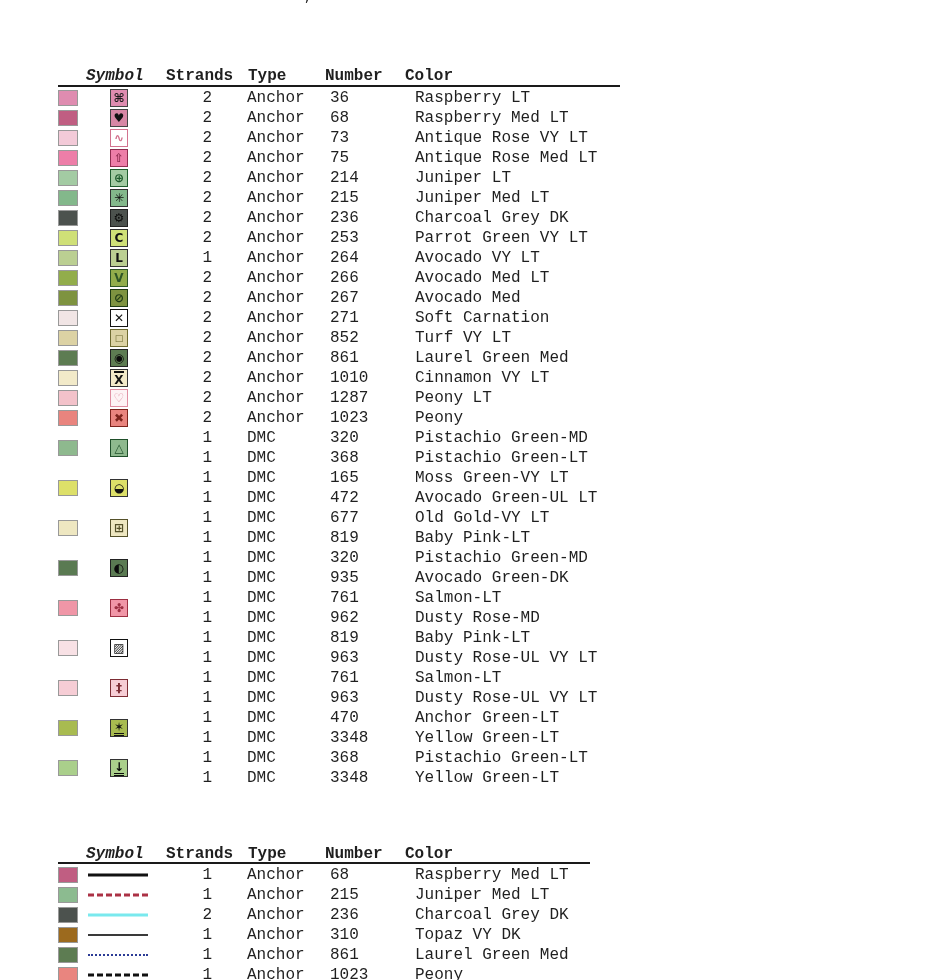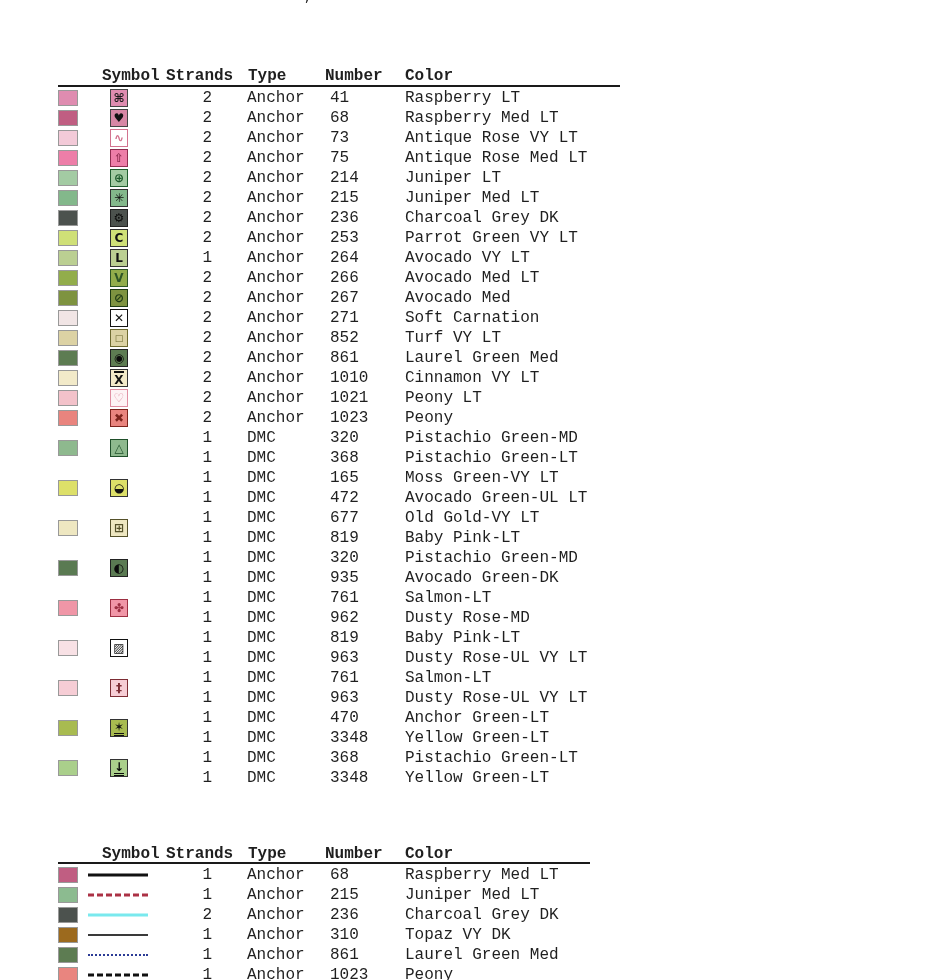--- a/index.html
+++ b/index.html
@@ -19,21 +19,21 @@
   .size-count{position:absolute; left:227px;}
   .size-dims{position:absolute; left:337px;}
 
   .section-title{
     position:absolute; left:58px;
     font-weight:bold; font-size:16px; line-height:20px;
     white-space:nowrap;
   }
   .col-headers{position:absolute; left:0; width:948px; height:20px; font-weight:bold; line-height:20px;}
   .col-headers span{position:absolute; white-space:nowrap;}
-  .ch-symbol{left:102px;}
+  .ch-symbol{left:86px;font-style:italic;}
   .ch-strands{left:166px;}
   .ch-type{left:248px;text-align:right;}
   .ch-number{left:325px;}
   .ch-color{left:405px;}
   .header-rule{position:absolute; left:58px; height:2px; background:#1a1a1a;}
 
   .rows{position:absolute; left:0; width:948px;}
   .legend-row{position:relative; width:948px;}
   .swatch{
     position:absolute; left:58px; top:50%; transform:translateY(-50%);
@@ -54,21 +54,21 @@
   .symbol-box.small{font-size:9px;}
   .bs-line{
     position:absolute; left:88px; width:60px; height:0;
     top:50%; transform:translateY(-50%);
   }
   .thread-line{position:relative; height:20px; line-height:20px; font-size:16px;}
   .thread-line span{white-space:nowrap;}
   .col-strands{position:absolute; left:160px; width:52px; text-align:right;}
   .col-type{position:absolute; left:247px;}
   .col-number{position:absolute; left:330px;}
-  .col-colorname{position:absolute; left:405px;}
+  .col-colorname{position:absolute; left:415px;}
 
   #full-title{top:46px;}
   #full-headers{top:66px;}
   #full-rule{top:85px; width:562px;}
   #full-rows{top:88px;}
 
   #back-title{top:824px;}
   #back-headers{top:844px;}
   #back-rule{top:862px; width:532px;}
   #back-rows{top:865px;}
@@ -94,21 +94,21 @@
   <div id="full-rule" class="header-rule"></div>
   <div id="full-rows" class="rows">
       <div class="legend-row" style="height: 20px;">
         <span class="swatch" style="background: rgb(223, 140, 176);"></span>
         <span class="symbol-box" style="background: rgb(223, 140, 176); border-color: rgb(68, 68, 68);">
           <span class="glyph" style="color: rgb(26, 26, 26);">⌘</span>
         </span>
         <div class="thread-line">
           <span class="col-strands">2</span>
           <span class="col-type">Anchor</span>
-          <span class="col-number">41</span>
+          <span class="col-number">36</span>
           <span class="col-colorname">Raspberry LT</span>
         </div>
       </div>
       <div class="legend-row" style="height: 20px;">
         <span class="swatch" style="background: rgb(192, 94, 130);"></span>
         <span class="symbol-box" style="background: rgb(215, 135, 165); border-color: rgb(68, 68, 68);">
           <span class="glyph" style="color: rgb(17, 17, 17);">♥</span>
         </span>
         <div class="thread-line">
           <span class="col-strands">2</span>
@@ -274,21 +274,21 @@
         </div>
       </div>
       <div class="legend-row" style="height: 20px;">
         <span class="swatch" style="background: rgb(243, 194, 202);"></span>
         <span class="symbol-box" style="background: rgb(253, 243, 245); border-color: rgb(223, 143, 162);">
           <span class="glyph" style="color: rgb(223, 143, 162);">♡</span>
         </span>
         <div class="thread-line">
           <span class="col-strands">2</span>
           <span class="col-type">Anchor</span>
-          <span class="col-number">1021</span>
+          <span class="col-number">1287</span>
           <span class="col-colorname">Peony LT</span>
         </div>
       </div>
       <div class="legend-row" style="height: 20px;">
         <span class="swatch" style="background: rgb(233, 132, 126);"></span>
         <span class="symbol-box" style="background: rgb(233, 132, 126); border-color: rgb(124, 35, 28);">
           <span class="glyph" style="color: rgb(124, 35, 28);">✖</span>
         </span>
         <div class="thread-line">
           <span class="col-strands">2</span>

